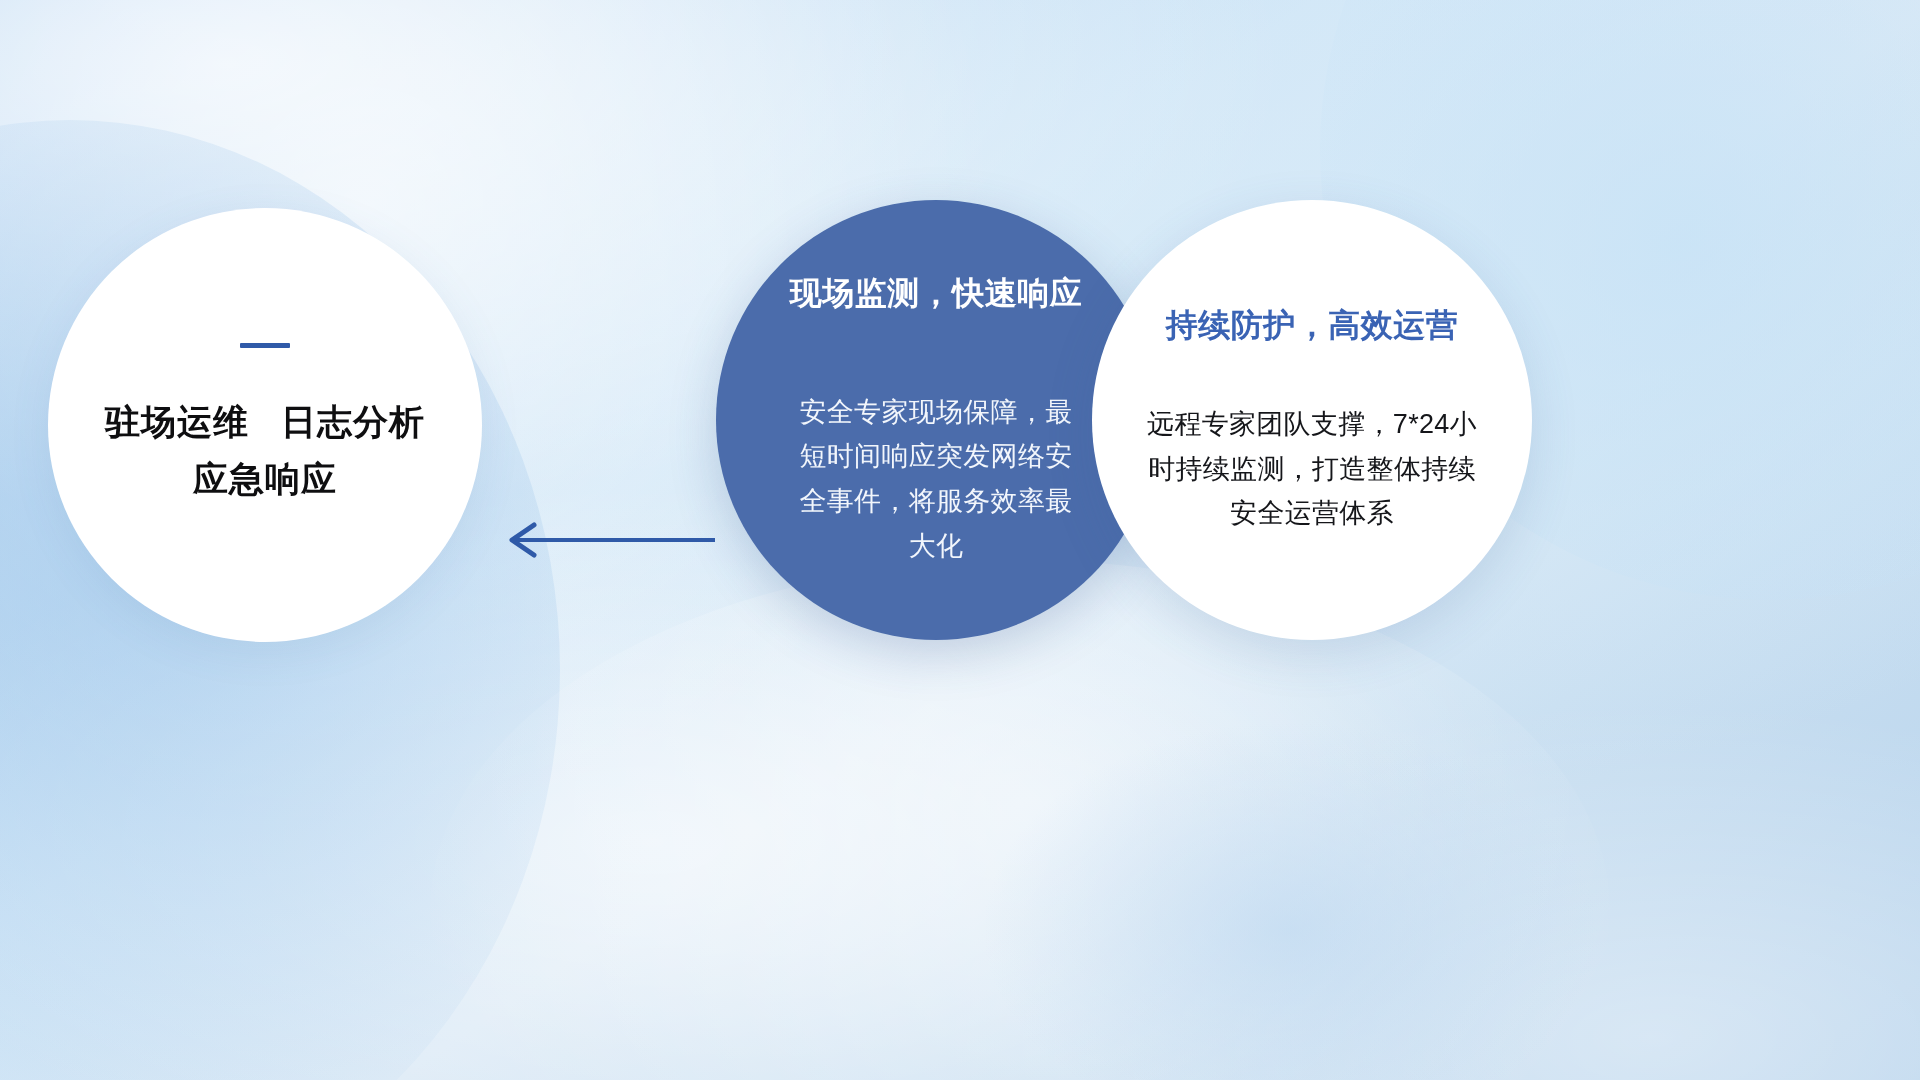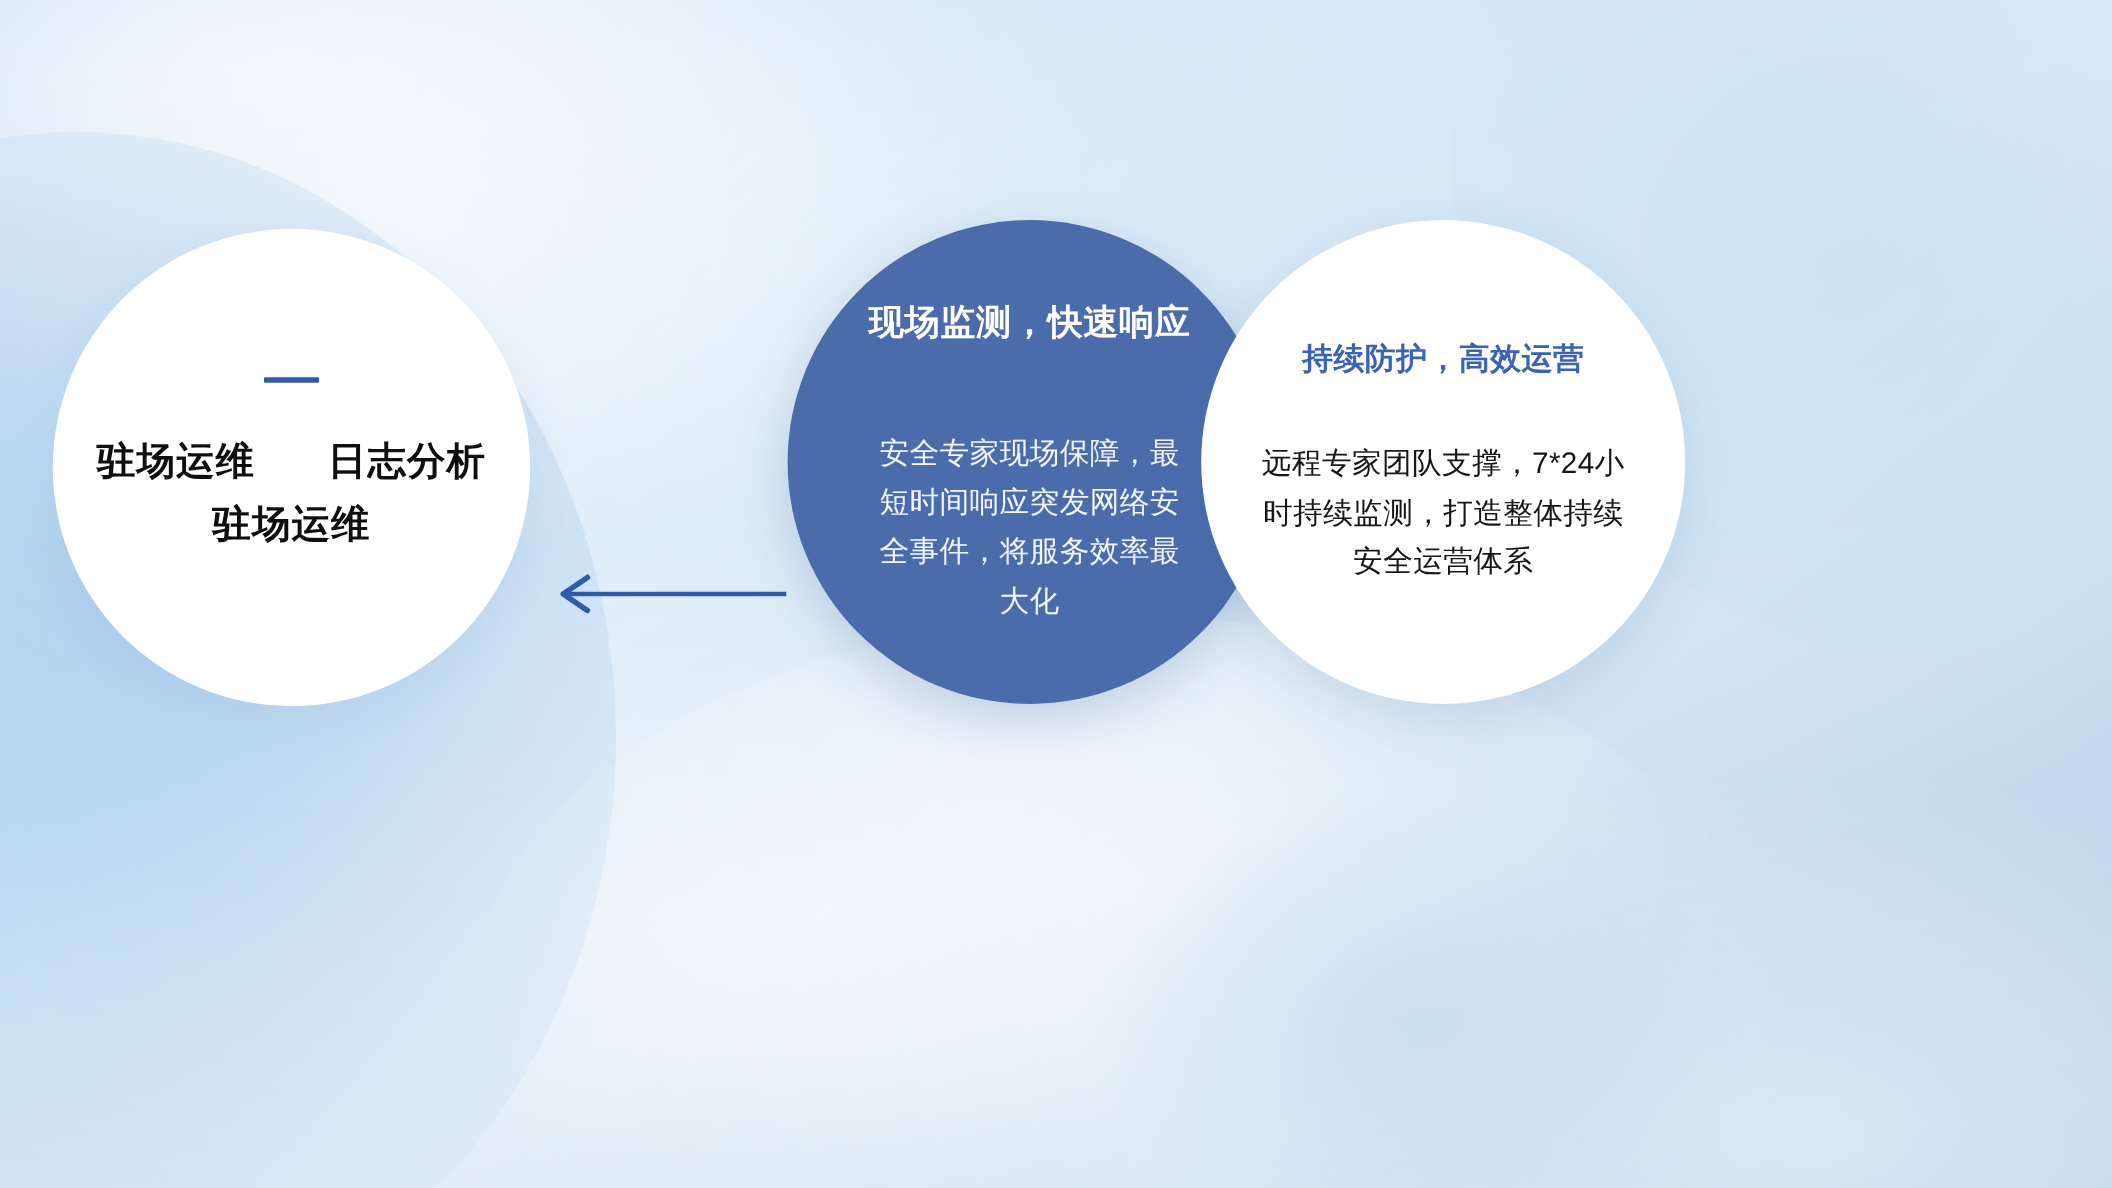--- a/index.html
+++ b/index.html
@@ -87,21 +87,20 @@
     border-radius: 1px;
     margin-bottom: 46px;
   }
   .left-lines {
     text-align: center;
     color: #0e0e10;
     font-weight: bold;
     font-size: 35px;
     line-height: 1.62;
     letter-spacing: 1px;
-    font-family: Liberation Mono, monospace;
   }
   .left-lines .ln { white-space: pre; }
 
   
   #circle-middle {
     left: 716px; top: 200px;
     width: 440px; height: 440px;
     background: #4b6cab;
     z-index: 2;
     box-shadow: 0 14px 48px rgba(52,82,140,0.22);
@@ -129,21 +128,21 @@
   #circle-right {
     left: 1092px; top: 200px;
     width: 440px; height: 440px;
     background: #ffffff;
     z-index: 4;
     box-shadow: 0 14px 48px rgba(62,98,155,0.16);
   }
   #circle-right .c-title {
     color: #3a63b4;
     font-weight: bold;
-    font-size: 28px;
+    font-size: 32px;
     letter-spacing: 0.5px;
     margin-bottom: 54px;
     white-space: nowrap;
   }
   #circle-right .c-body {
     color: #15161a;
     font-size: 27px;
     line-height: 1.65;
     text-align: center;
     width: 350px;
@@ -168,21 +167,21 @@
   <div class="bg-sweep sweep-a"></div>
   <div class="bg-sweep sweep-b"></div>
   <div class="bg-sweep sweep-c"></div>
   <div class="bg-sweep sweep-d"></div>
   <div class="bg-sweep sweep-e"></div>
 
   <div class="circle" id="circle-left">
     <div class="accent-dash"></div>
     <div class="left-lines">
       <div class="ln">驻场运维   日志分析</div>
-      <div class="ln">驻场运维</div>
+      <div class="ln">应急响应</div>
     </div>
   </div>
 
   <div class="circle" id="circle-middle">
     <div class="c-title">现场监测，快速响应</div>
     <div class="c-body">安全专家现场保障，最短时间响应突发网络安全事件，将服务效率最大化</div>
   </div>
 
   <div class="circle" id="circle-right">
     <div class="c-title">持续防护，高效运营</div>

